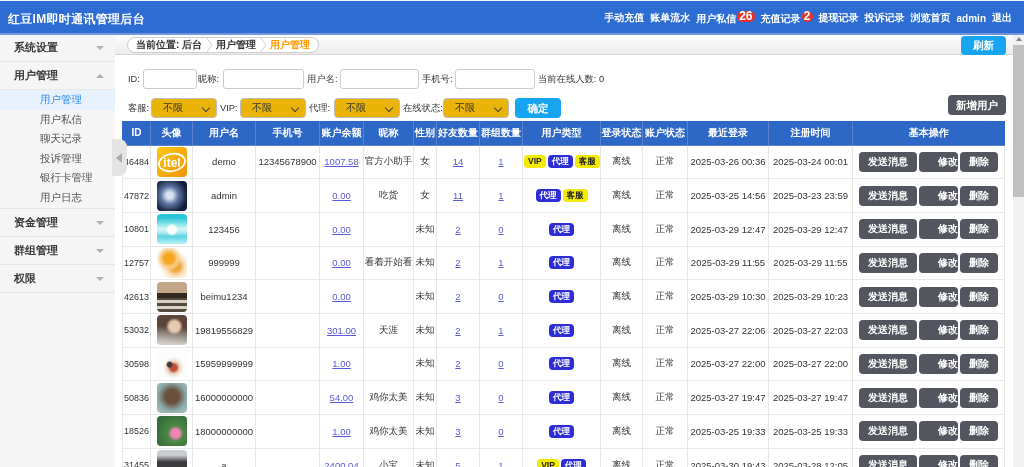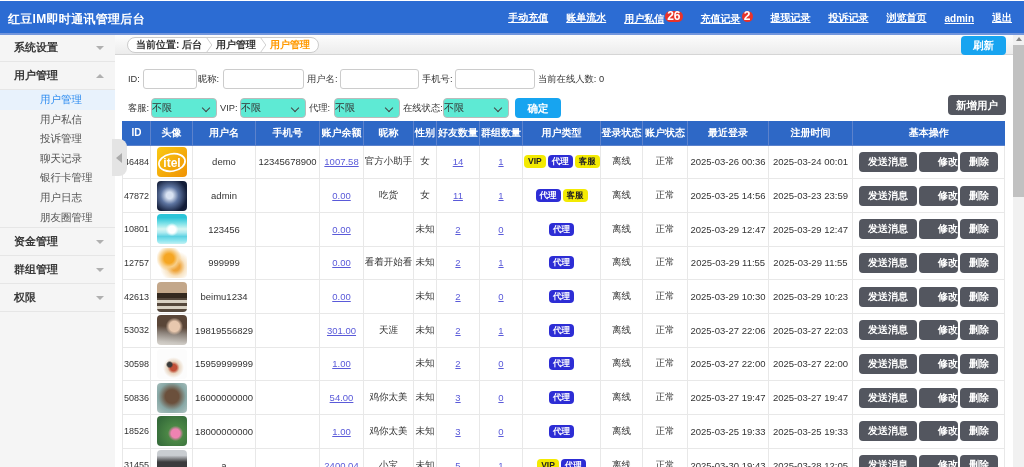--- a/index.html
+++ b/index.html
@@ -3,21 +3,21 @@
 <meta charset="utf-8">
 <style>
 * { margin:0; padding:0; box-sizing:border-box; }
 html,body { width:1024px; height:467px; overflow:hidden; font-family:"Liberation Sans", sans-serif; background:#fff; }
 #page { position:relative; width:1024px; height:467px; overflow:hidden; }
 
 
 #topbar { position:absolute; left:0; top:0; width:1024px; height:35px; background:#2c6cd3; border-top:1px solid #fff; border-bottom:2px solid #7396dc; }
 #topbar .title { position:absolute; left:8px; top:10px; color:#fff; font-size:12px; font-weight:bold; letter-spacing:0.3px; }
 #topmenu { position:absolute; right:12px; top:1px; height:32px; display:flex; align-items:center; }
-#topmenu .mi { color:#fff; font-size:10px; font-weight:bold; margin-left:18px; position:relative;text-decoration:underline; }
+#topmenu .mi { color:#fff; font-size:10px; font-weight:bold; margin-left:6px; position:relative; }
 #topmenu .badge { display:inline-block; background:#e8332a; color:#fff; font-size:12px; font-weight:bold; border-radius:7px; min-width:11px; height:11px; line-height:11px; text-align:center; padding:0 2px; vertical-align:2px; margin-left:1px; }
 
 
 #sidebar { position:absolute; left:0; top:34px; width:116px; height:433px; background:#f5f5f5; border-right:1px solid #dcdcdc; }
 .snav { height:28px; line-height:27px; padding-left:14px; font-size:11px; font-weight:bold; color:#3a3a3a; border-bottom:1px solid #e6e6e6; position:relative; }
 .snav .arr { position:absolute; right:11px; top:12px; width:0; height:0; border-left:4px solid transparent; border-right:4px solid transparent; border-top:4px solid #b0b0b0; }
 .snav .arrup { position:absolute; right:11px; top:12px; width:0; height:0; border-left:4px solid transparent; border-right:4px solid transparent; border-bottom:4px solid #b0b0b0; }
 .ssub { height:19.6px; line-height:19.6px; padding-left:40px; font-size:10.5px; color:#555; }
 .ssub.active { background:#e8f2fc; color:#2d8cf0; }
 #submenu { border-bottom:1px solid #e6e6e6; }
@@ -33,21 +33,21 @@
 #crumbbar { position:absolute; left:0; top:0; width:898px; height:21px; background:linear-gradient(180deg,#fdfdfd,#ececec); border-bottom:1px solid #d5d5d5; }
 #crumb { position:absolute; left:12px; top:2.5px; height:16px; background:#fff; border:1px solid #ccc; border-radius:8px; display:flex; align-items:center; font-size:10px; font-weight:bold; color:#333; padding:0 8px; }
 #crumb .sep { width:8px; height:14px; margin:0 3px; flex:none; }
 #crumb .org { color:#f90; }
 #refresh { position:absolute; right:7px; top:2px; width:45px; height:19px; background:#17a4f0; color:#fff; font-size:10.5px; font-weight:bold; text-align:center; line-height:19px; border-radius:4px; }
 
 
 #filters { position:absolute; left:0; top:21px; width:898px; height:66px; }
 .flabel { position:absolute; font-size:9.3px; color:#333; height:20px; line-height:20px; }
 .finput { position:absolute; height:20px; background:#fff; border:1px solid #ccc; border-radius:3px; }
-.fsel { position:absolute; height:20px; width:66px; background:#5eead4; border:1px solid #bbb; border-radius:4px; font-size:10px; color:#333; line-height:18px; }
+.fsel { position:absolute; height:20px; width:66px; background:#eab308; border:1px solid #bbb; border-radius:4px; font-size:10px; color:#333; line-height:18px; padding-left:11px; }
 .fsel .chev { position:absolute; right:7px; top:5.5px; width:6px; height:6px; border-right:1.8px solid #444; border-bottom:1.8px solid #444; transform:rotate(45deg); }
 #okbtn { position:absolute; left:400px; top:43px; width:46px; height:20px; background:#17a4f0; border-radius:4px; color:#fff; font-size:10.5px; font-weight:bold; text-align:center; line-height:20px; }
 #addbtn { position:absolute; left:833px; top:40px; width:58px; height:20px; background:#53565f; border-radius:4px; color:#fff; font-size:10.5px; font-weight:bold; text-align:center; line-height:20px; }
 
 
 #tbl { position:absolute; left:7px; top:87px; width:882px; border-collapse:collapse; table-layout:fixed; }
 #tbl th { background:#2e68c6; color:#fff; font-size:10px; font-weight:bold; height:24px; border-right:1px solid #5c82cc; border-bottom:1px solid #5c82cc; padding:0; text-align:center; overflow:hidden; }
 #tbl th:last-child { border-right:none; }
 #tbl td { height:33.7px; font-size:9.5px; color:#333; text-align:center; border-right:1px solid #e8e8e8; border-bottom:1px solid #e8e8e8; padding:0; overflow:hidden; white-space:nowrap; }
 #tbl td:first-child, #tbl th:first-child { border-left:1px solid #e8e8e8; }
@@ -82,25 +82,24 @@
 </head>
 <body>
 <div id="page">
 
 <div id="sidebar">
   <div class="snav">系统设置<span class="arr"></span></div>
   <div class="snav">用户管理<span class="arrup"></span></div>
   <div id="submenu">
     <div class="ssub active">用户管理</div>
     <div class="ssub">用户私信</div>
+    <div class="ssub">聊天记录</div>
     <div class="ssub">投诉管理</div>
-    <div class="ssub">聊天记录</div>
     <div class="ssub">银行卡管理</div>
     <div class="ssub">用户日志</div>
-    <div class="ssub">朋友圈管理</div>
   </div>
   <div class="snav">资金管理<span class="arr"></span></div>
   <div class="snav">群组管理<span class="arr"></span></div>
   <div class="snav">权限<span class="arr"></span></div>
 </div>
 
 <div id="content">
   <div id="crumbbar">
     <div id="crumb">
           <span>当前位置: 后台</span>

